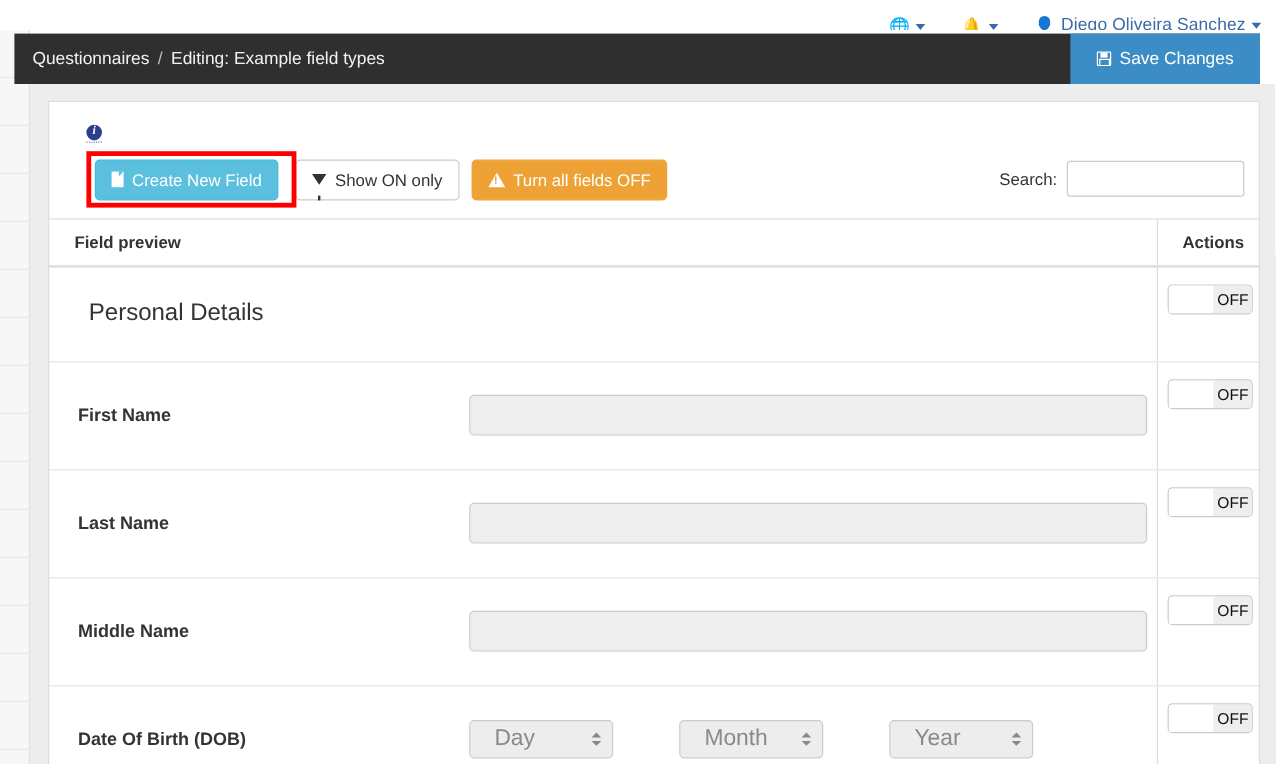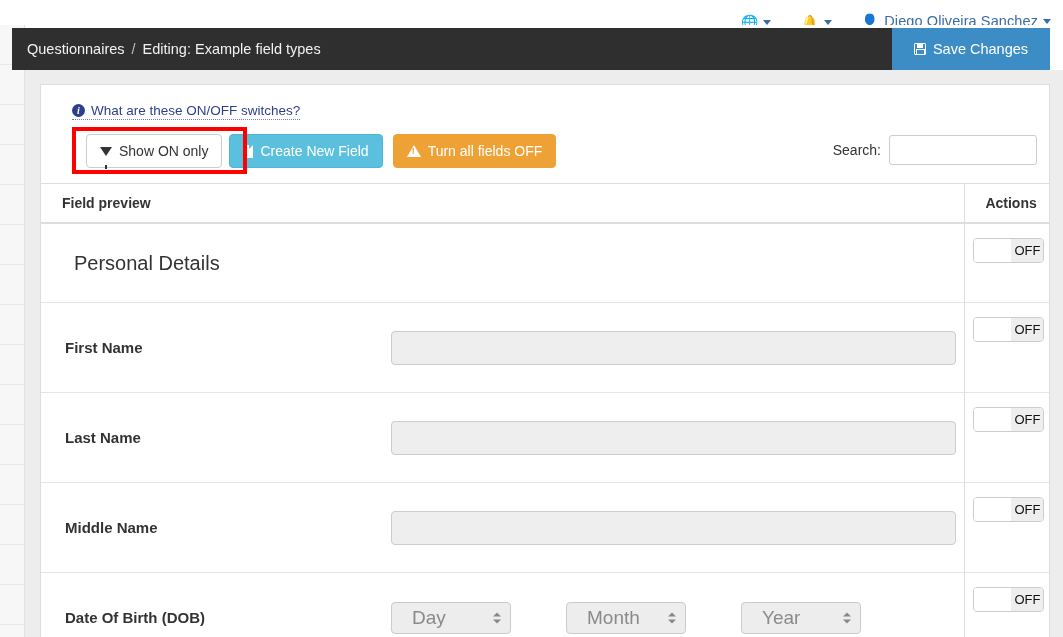--- a/index.html
+++ b/index.html
@@ -269,34 +269,33 @@
       <span class="save-icon"></span>
       <span>Save Changes</span>
     </button>
   </div>
 
   <div class="content">
     <div class="panel">
 
       <div class="infolink">
         <span class="info-i">i</span>
-        <span>What are these ON/OFF switches?</span>
       </div>
 
       <div class="toolbar">
         <div class="redbox"></div>
+
+        <button class="btn btn-create">
+          <span class="file-icon"></span>
+          <span>Create New Field</span>
+        </button>
 
         <button class="btn btn-filter">
           <span class="funnel-icon"></span>
           <span>Show ON only</span>
-        </button>
-
-        <button class="btn btn-create">
-          <span class="file-icon"></span>
-          <span>Create New Field</span>
         </button>
 
         <button class="btn btn-warn">
           <span class="warn-icon"></span>
           <span>Turn all fields OFF</span>
         </button>
 
         <div class="searchwrap">
           <span class="searchlabel">Search:</span>
           <input class="searchinput" type="text" value="" placeholder="" style="">

